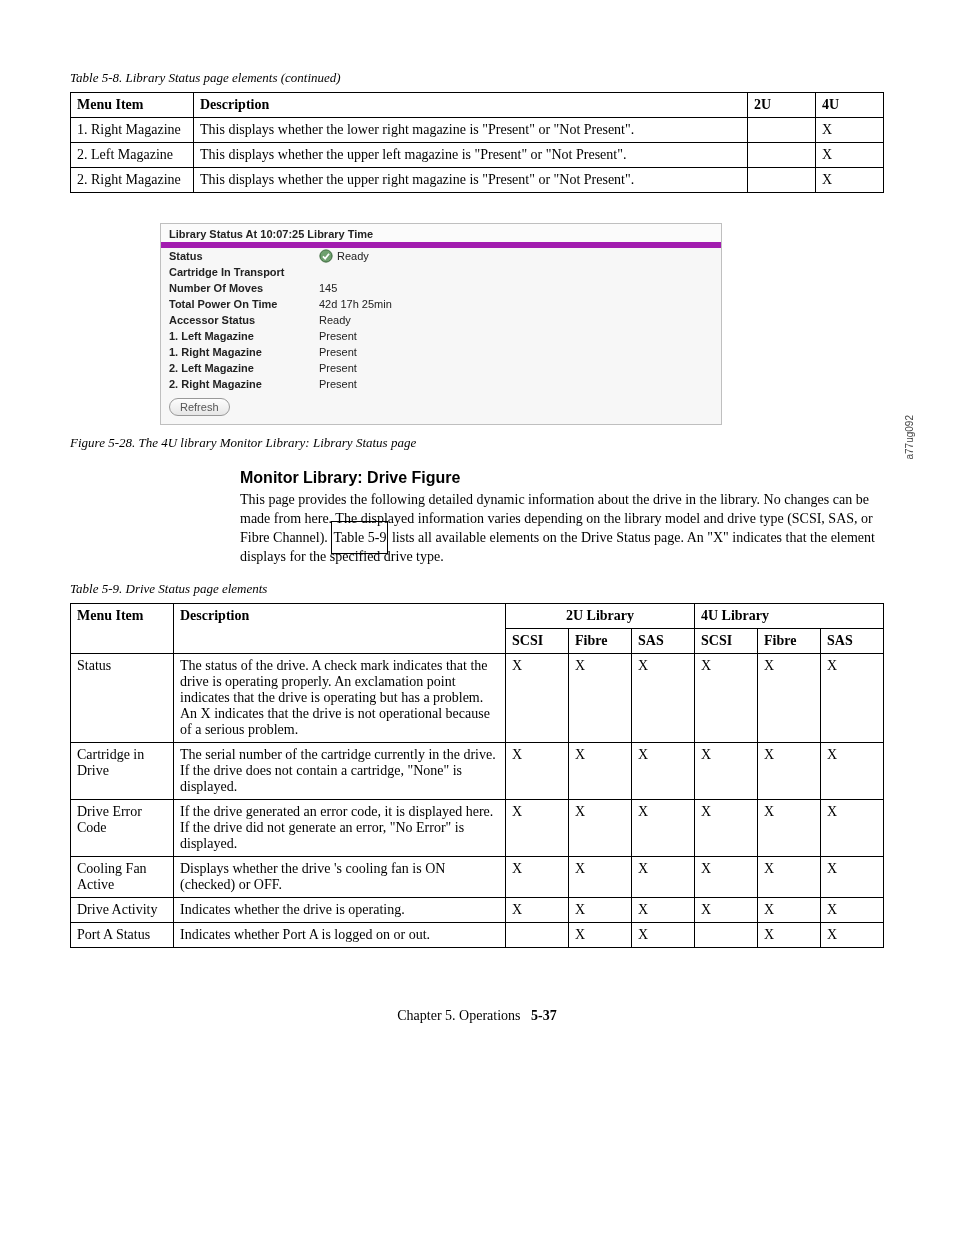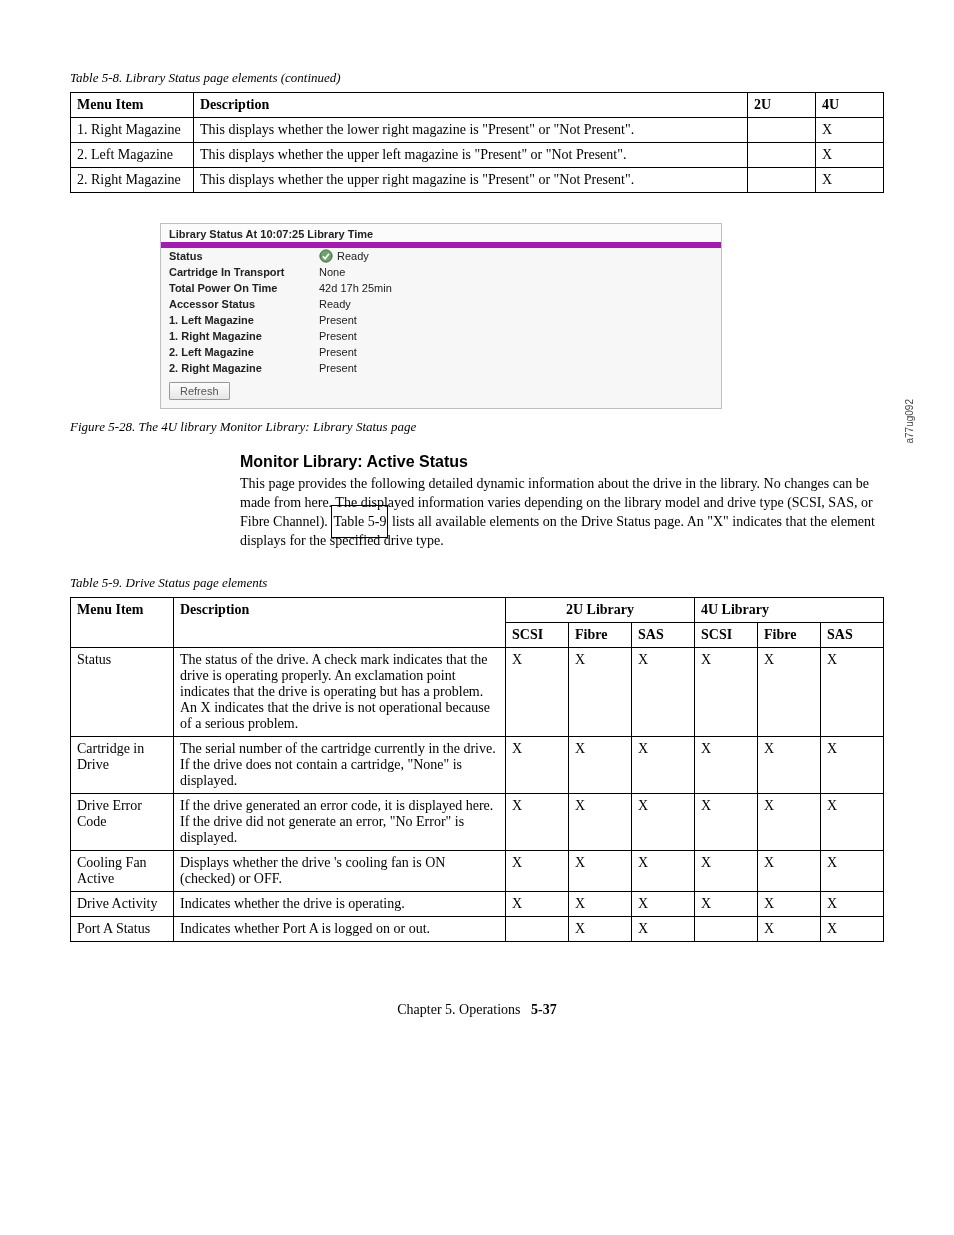--- a/index.html
+++ b/index.html
@@ -66,21 +66,21 @@
   }
   .shot-val {
     flex: 1;
   }
   .shot-button {
     display: inline-block;
     margin: 6px 8px 8px 8px;
     padding: 2px 10px;
     border: 1px solid #999;
     background: linear-gradient(#fdfdfd,#e6e6e6);
-    border-radius: 1px;
+    border-radius: 9px;
     color: #555;
     font-size: 11px;
     cursor: pointer;
   }
   .check-icon {
     display: inline-block;
     width: 14px; height: 14px;
     vertical-align: -3px;
     margin-right: 4px;
   }
@@ -167,21 +167,24 @@
     <div id="shotrows">
         <div class="shot-row">
           <div class="shot-label">Status</div>
           <div class="shot-val"><span class="check-icon"><svg viewBox="0 0 16 16">
                 <circle cx="8" cy="8" r="7" fill="#6fa06f" stroke="#2b5a2b"></circle>
                 <path d="M4.5 8.5 L7 11 L11.5 5.5" stroke="#fff" stroke-width="2" fill="none"></path>
               </svg></span>Ready</div>
         </div>
         <div class="shot-row">
           <div class="shot-label">Cartridge In Transport</div>
-          <div class="shot-val">None</div>
+        </div>
+        <div class="shot-row">
+          <div class="shot-label">Number Of Moves</div>
+          <div class="shot-val">145</div>
         </div>
         <div class="shot-row">
           <div class="shot-label">Total Power On Time</div>
           <div class="shot-val">42d 17h 25min</div>
         </div>
         <div class="shot-row">
           <div class="shot-label">Accessor Status</div>
           <div class="shot-val">Ready</div>
         </div>
         <div class="shot-row">
@@ -201,26 +204,26 @@
           <div class="shot-val">Present</div>
         </div>
       </div>
     <button class="shot-button">Refresh</button>
   </div>
   <div class="sidecode">a77ug092</div>
 </div>
 
 <div class="caption">Figure 5-28. The 4U library Monitor Library: Library Status page</div>
 
-<div class="section-heading">Monitor Library: Active Status</div>
+<div class="section-heading">Monitor Library: Drive Figure</div>
 <p class="body-text">
   <span>This page provides the following detailed dynamic information about the drive in the library. No changes can be made from here. The displayed information varies depending on the library model and drive type (SCSI, SAS, or Fibre Channel). </span><a href="#">Table 5-9</a><span> lists all available elements on the Drive Status page. An "X" indicates that the element displays for the specified drive type.</span>
 </p>
 
-<div class="caption" style="margin-top:24px">Table 5-9. Drive Status page elements</div>
+<div class="caption" style="margin-top:14px">Table 5-9. Drive Status page elements</div>
 
 <table class="doc2">
   <thead>
     <tr>
       <th class="d2-menu" rowspan="2">Menu Item</th>
       <th rowspan="2">Description</th>
       <th colspan="3" style="text-align:center">2U Library</th>
       <th colspan="3" style="text-align:left">4U Library</th>
     </tr>
     <tr id="t2sub">

